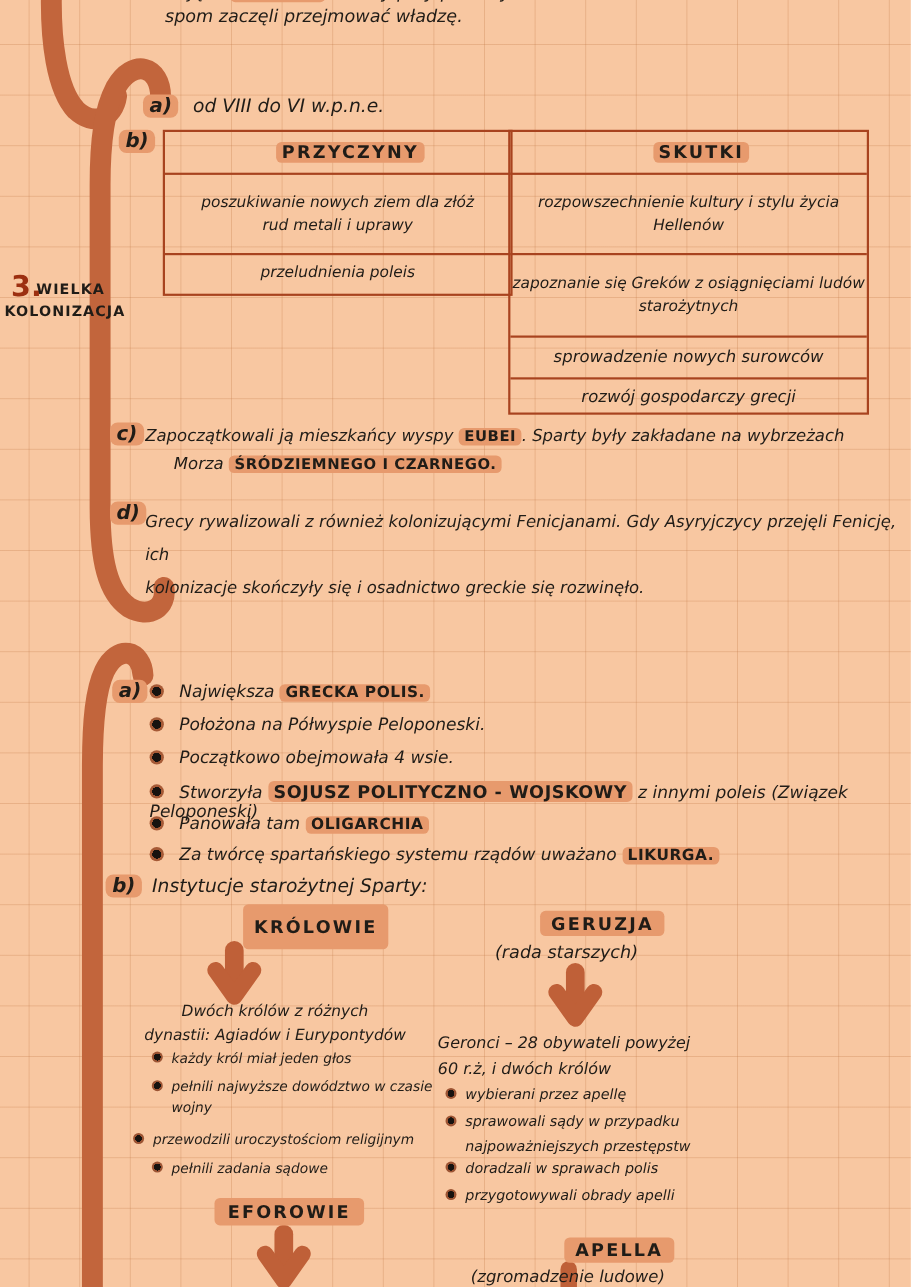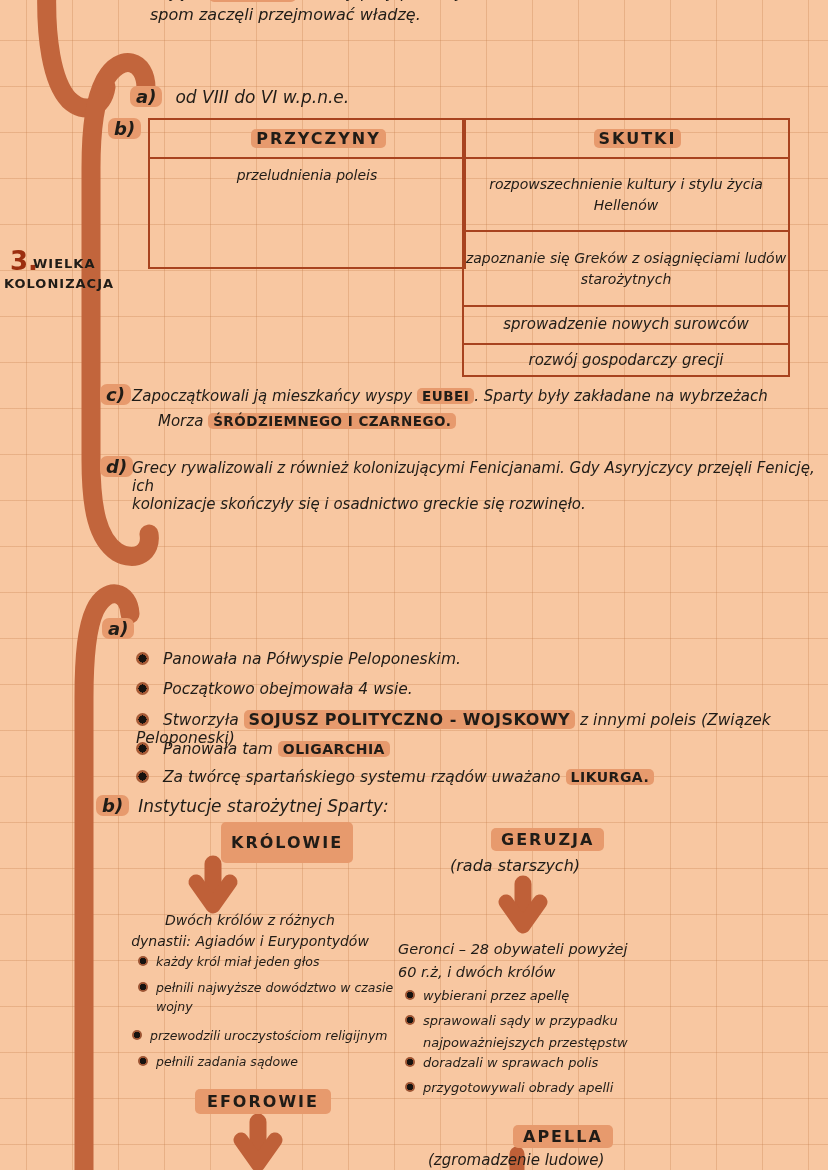--- a/index.html
+++ b/index.html
@@ -81,20 +81,22 @@
   </div>
 
   <div class="abs txt" style="left:108px;top:118px;">
     <span class="blob">b)</span>
   </div>
 
   <div class="tbl" style="left:148px;top:118px;width:314px;height:147px;">
     <div class="thead" style="height:37px;">
       <span class="hl capshead">PRZYCZYNY</span>
     </div>
+    <div class="tcell bt" style="height:71px;">poszukiwanie nowych ziem dla złóż
+rud metali i uprawy</div>
     <div class="tcell bt" style="height:33px;">przeludnienia poleis</div>
   </div>
 
   <div class="tbl" style="left:462px;top:118px;width:324px;height:255px;">
     <div class="thead" style="height:37px;">
       <span class="hl capshead">SKUTKI</span>
     </div>
     <div class="tcell bt" style="height:71px;">rozpowszechnienie kultury i stylu życia
 Hellenów</div>
     <div class="tcell bt" style="height:73px;">zapoznanie się Greków z osiągnięciami ludów
@@ -109,30 +111,34 @@
   <div class="abs txt hw" style="left:132px;top:387px;font-size:15px;width:696px;">
     <span>Zapoczątkowali ją mieszkańcy wyspy </span><span class="hl" style="font-size:13.5px;">EUBEI</span><span>. Sparty były zakładane na wybrzeżach</span>
   </div>
   <div class="abs txt hw" style="left:158px;top:412px;font-size:15px;">
     <span>Morza </span><span class="hl" style="font-size:13.5px;">ŚRÓDZIEMNEGO I CZARNEGO.</span>
   </div>
 
   <div class="abs txt" style="left:100px;top:456px;">
     <span class="blob">d)</span>
   </div>
-  <div class="abs txt hw pre" style="left:132px;top:459px;font-size:15px;width:692px;line-height:18px;">Grecy rywalizowali z również kolonizującymi Fenicjanami. Gdy Asyryjczycy przejęli Fenicję, ich
+  <div class="abs txt hw pre" style="left:132px;top:459px;font-size:15px;width:692px;line-height:30px;">Grecy rywalizowali z również kolonizującymi Fenicjanami. Gdy Asyryjczycy przejęli Fenicję, ich
 kolonizacje skończyły się i osadnictwo greckie się rozwinęło.</div>
 
   <div class="abs txt" style="left:102px;top:618px;">
     <span class="blob">a)</span>
   </div>
 
+  <div class="bullet-row hw" style="left:136px;top:620px;">
+    <span class="mk-lg"></span>
+    <span>Największa </span><span class="hl" style="font-size:14px;">GRECKA POLIS.</span>
+  </div>
   <div class="bullet-row hw" style="left:136px;top:650px;">
     <span class="mk-lg"></span>
-    <span>Panowała na Półwyspie Peloponeskim.</span>
+    <span>Położona na Półwyspie Peloponeski.</span>
   </div>
   <div class="bullet-row hw" style="left:136px;top:680px;">
     <span class="mk-lg"></span>
     <span>Początkowo obejmowała 4 wsie.</span>
   </div>
   <div class="bullet-row hw" style="left:136px;top:710px;">
     <span class="mk-lg"></span>
     <span>Stworzyła </span><span class="hl" style="font-size:16px;">SOJUSZ POLITYCZNO - WOJSKOWY</span><span> z innymi poleis (Związek Peloponeski)</span>
   </div>
   <div class="bullet-row hw" style="left:136px;top:740px;">
@@ -160,21 +166,21 @@
 
   <div class="abs txt hw pre" style="left:70px;top:910px;width:360px;text-align:center;font-size:14px;line-height:21px;">Dwóch królów z różnych
 dynastii: Agiadów i Eurypontydów</div>
   <div class="bullet-row hw small-bullets" style="left:138px;top:952px;">
     <span class="mk-sm"></span><span class="pre" style="display:inline-block;vertical-align:top;">każdy król miał jeden głos</span>
   </div>
   <div class="bullet-row hw small-bullets" style="left:138px;top:978px;">
     <span class="mk-sm"></span><span class="pre" style="display:inline-block;vertical-align:top;">pełnili najwyższe dowództwo w czasie
 wojny</span>
   </div>
-  <div class="bullet-row hw small-bullets" style="left:132px;top:1026px;">
+  <div class="bullet-row hw small-bullets" style="left:121px;top:1026px;">
     <span class="mk-sm"></span><span class="pre" style="display:inline-block;vertical-align:top;">przewodzili uroczystościom religijnym</span>
   </div>
   <div class="bullet-row hw small-bullets" style="left:138px;top:1052px;">
     <span class="mk-sm"></span><span class="pre" style="display:inline-block;vertical-align:top;">pełnili zadania sądowe</span>
   </div>
 
   <div class="abs txt hw pre" style="left:398px;top:938px;width:340px;font-size:14.5px;line-height:23px;">Geronci – 28 obywateli powyżej
 60 r.ż, i dwóch królów</div>
   <div class="bullet-row hw" style="left:405px;top:986px;font-size:13px;line-height:1.6;">
     <span class="mk-sm"></span><span class="pre" style="display:inline-block;vertical-align:top;">wybierani przez apellę</span>

